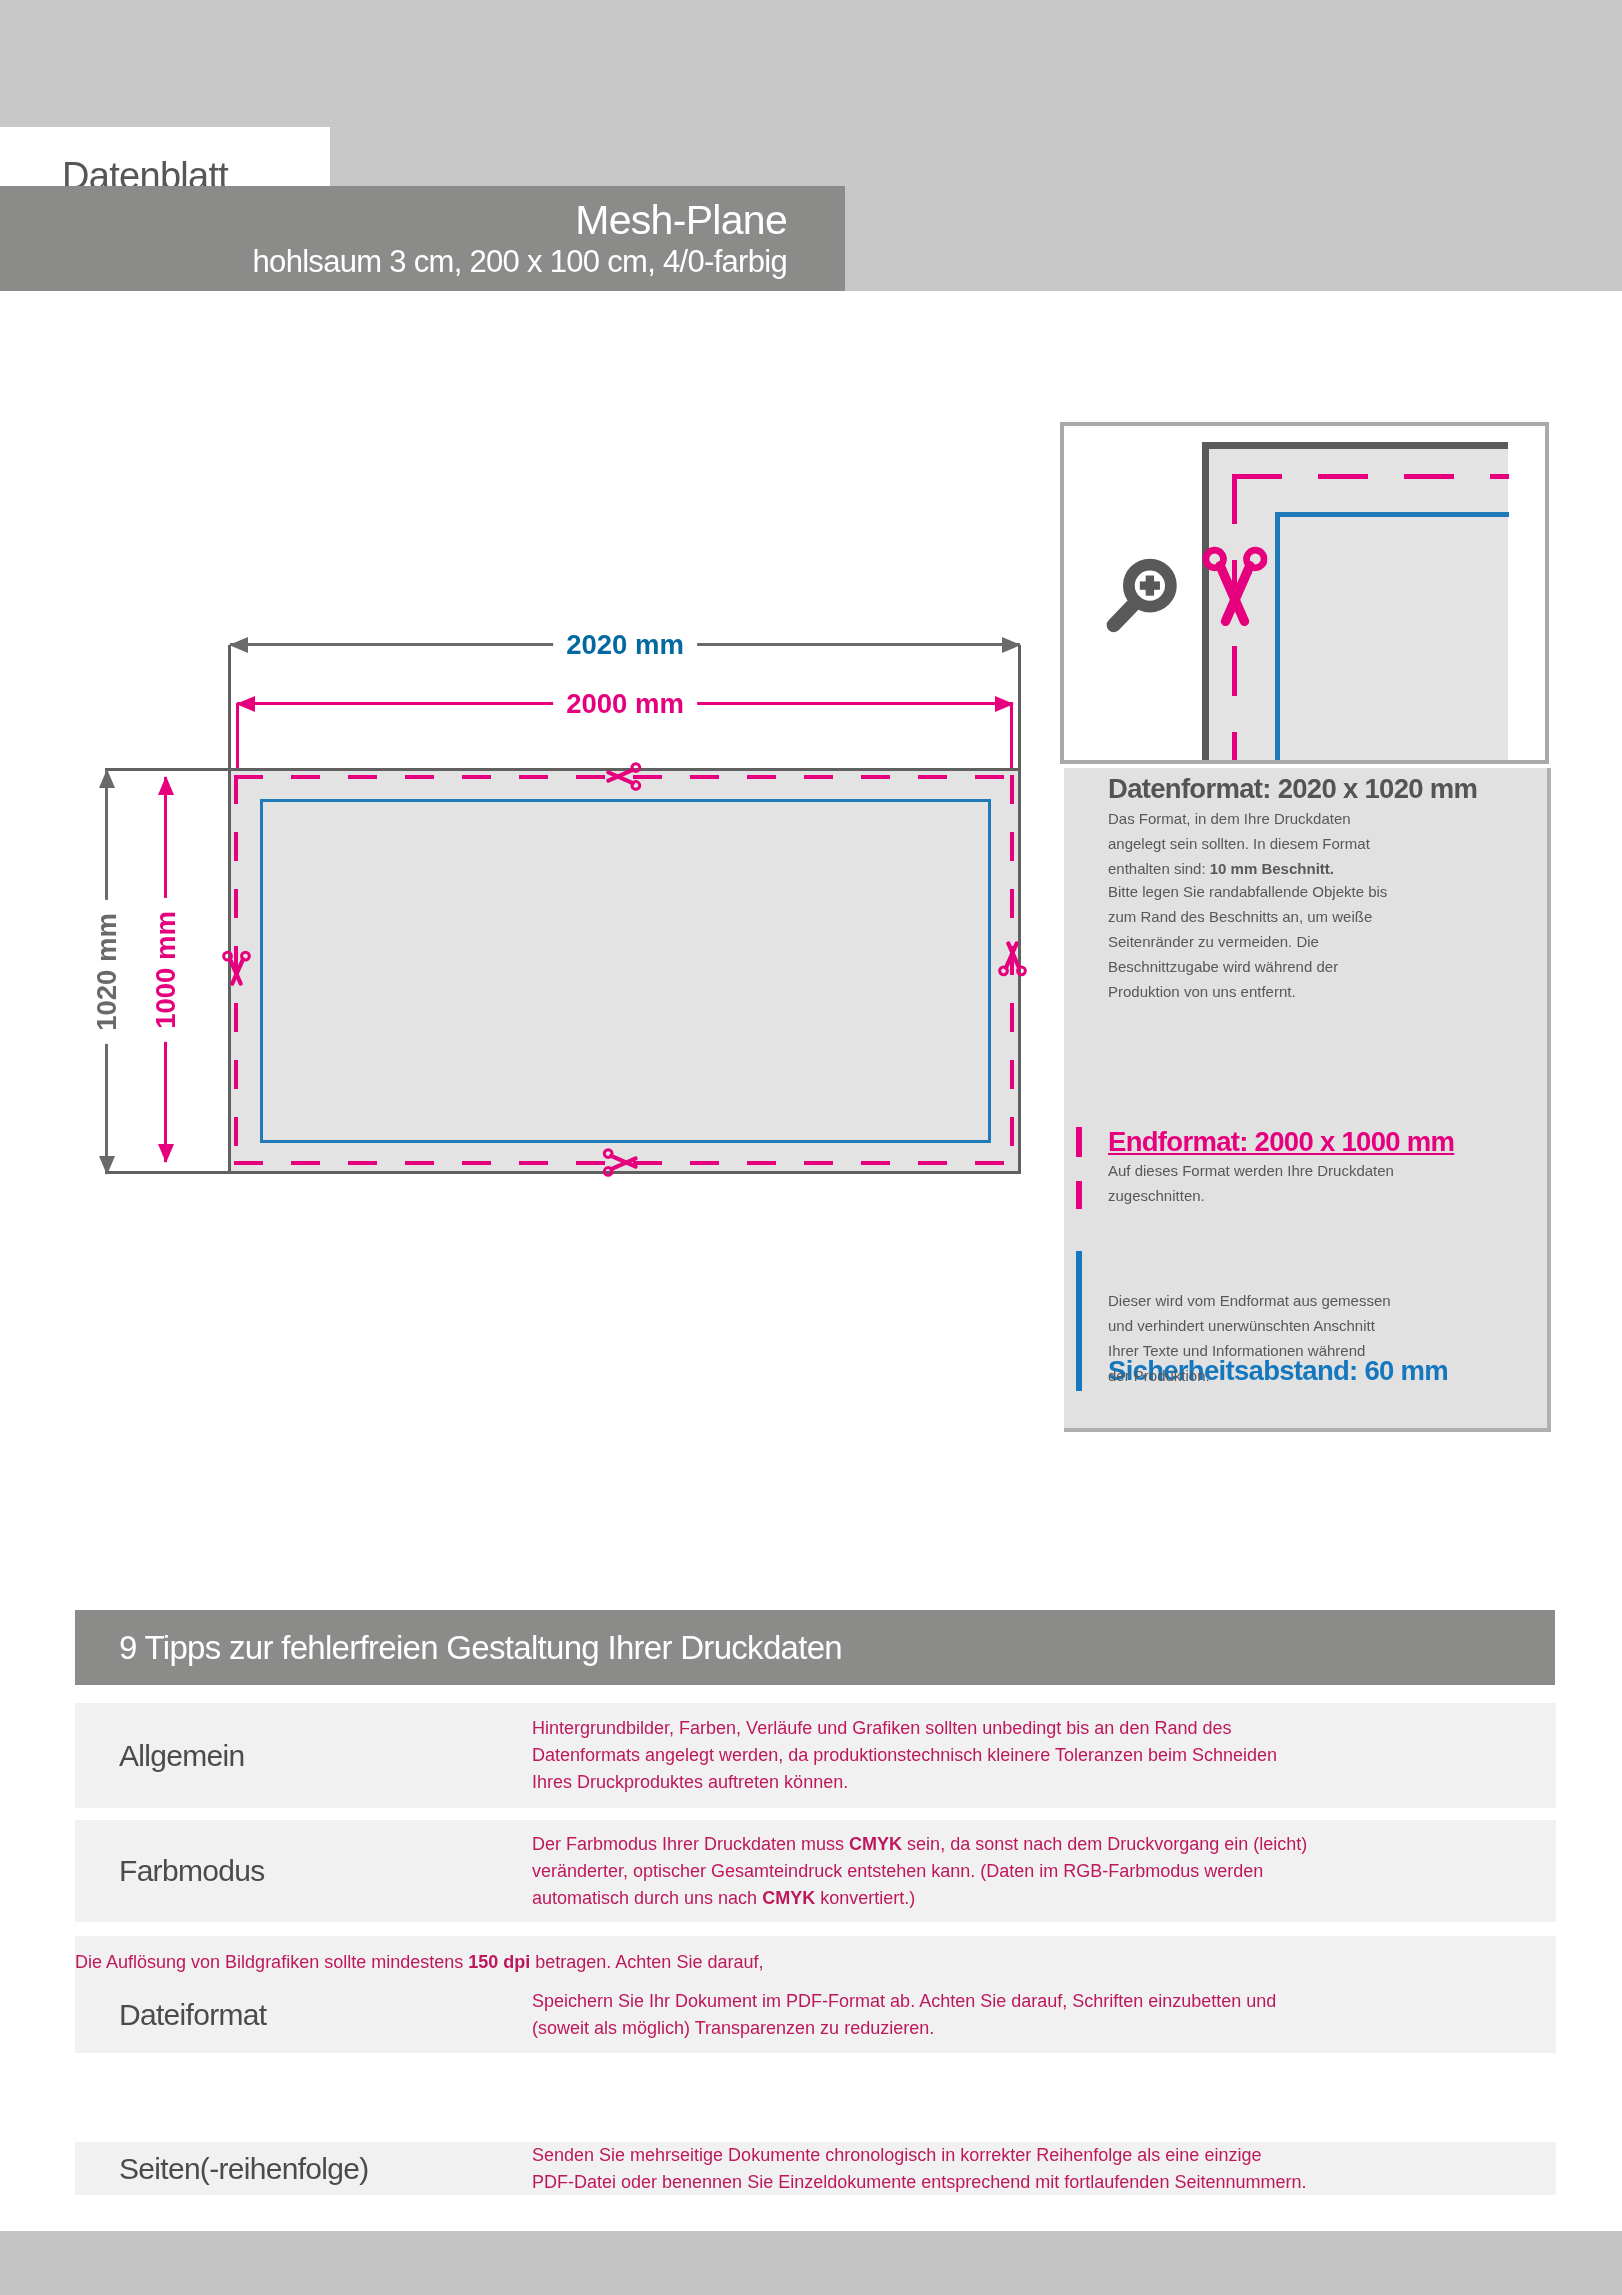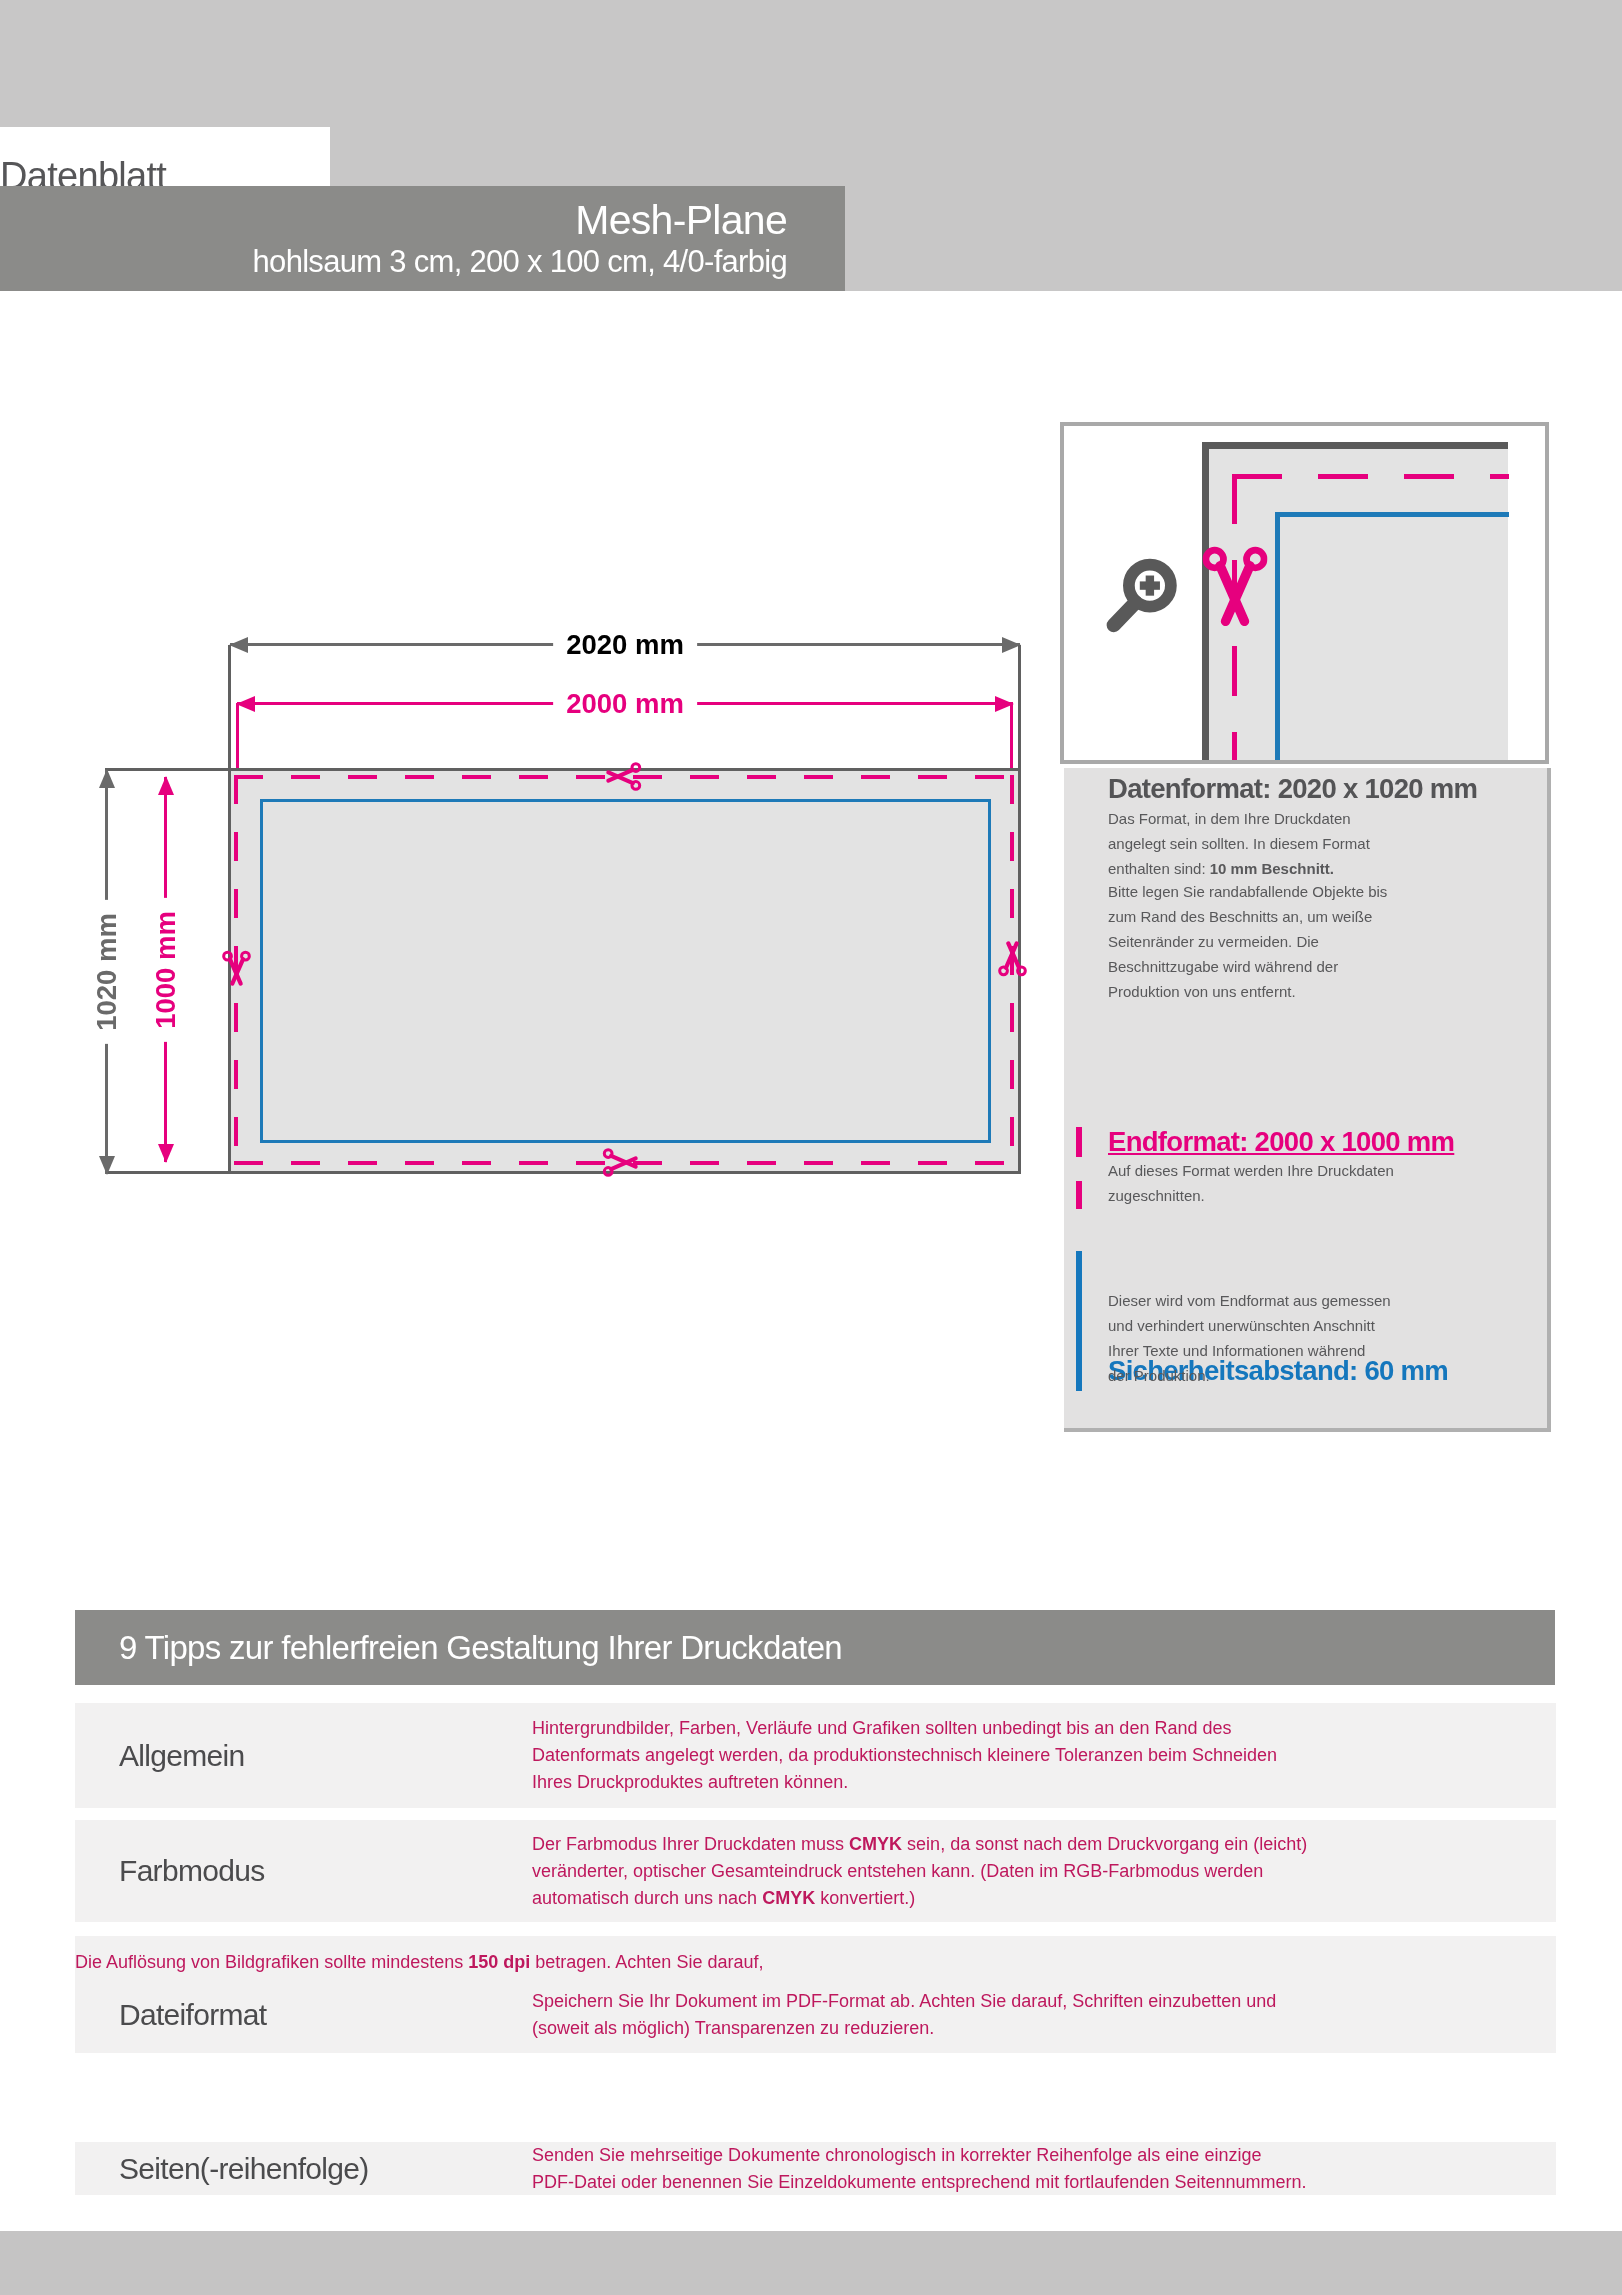--- a/index.html
+++ b/index.html
@@ -4,21 +4,21 @@
 <style>
   html,body{margin:0;padding:0;background:#ffffff;}
   #page{position:relative;width:1623px;height:2295px;background:#ffffff;overflow:hidden;
         font-family:"Liberation Sans",sans-serif;color:#58585a;}
   .abs{position:absolute;}
 
   
   .top-band{left:0;top:0;width:1623px;height:291px;background:#c8c7c7;}
   .title-box{left:0;top:127px;width:330px;height:59px;background:#ffffff;
              display:flex;align-items:center;}
-  .title-box span{font-size:38px;color:#565658;letter-spacing:-0.7px;margin-top:40px;}
+  .title-box span{padding-left:62px;font-size:38px;color:#565658;letter-spacing:-0.7px;margin-top:40px;}
   .banner{left:0;top:186px;width:845px;height:105px;background:#8b8b89;
           display:flex;flex-direction:column;justify-content:center;align-items:flex-end;
           padding-right:58px;box-sizing:border-box;color:#ffffff;}
   .banner .product{font-size:41px;line-height:46px;letter-spacing:-0.7px;}
   .banner .spec{font-size:31px;line-height:38px;letter-spacing:-0.7px;}
 
   
   .outer-rect{left:228px;top:768px;width:793px;height:406px;box-sizing:border-box;
               border:3.3px solid #606060;background:#e3e3e3;}
   .blue-rect{left:260px;top:799px;width:731px;height:344px;box-sizing:border-box;
@@ -104,21 +104,21 @@
   <div class="abs title-box">
     <span>Datenblatt</span>
   </div>
 
   <div class="abs banner">
     <span class="product">Mesh-Plane</span>
     <span class="spec">hohlsaum 3 cm, 200 x 100 cm, 4/0-farbig</span>
   </div>
 
   <div class="abs dimh gray" style="left:230px;top:643px;width:790px;">
-    <span class="dimlabel" style="color:#000000;">2020 mm</span>
+    <span class="dimlabel" style="color:#0369a1;">2020 mm</span>
   </div>
 
   <div class="abs dimh mag" style="left:237px;top:702px;width:776px;">
     <span class="dimlabel" style="color:#e6007e;">2000 mm</span>
   </div>
 
   <div class="abs ext" style="left:228px;top:645px;width:3.3px;height:126px;"></div>
   <div class="abs ext" style="left:1018px;top:645px;width:3.3px;height:126px;"></div>
   <div class="abs extm" style="left:236px;top:703px;width:3.3px;height:75px;"></div>
   <div class="abs extm" style="left:1010px;top:703px;width:3.3px;height:75px;"></div>

